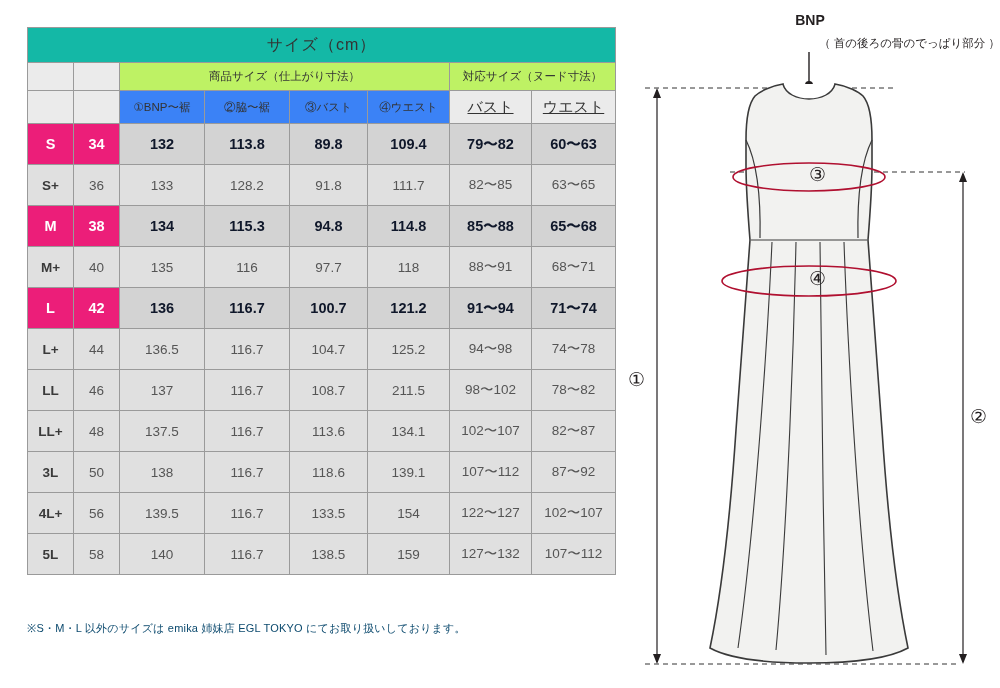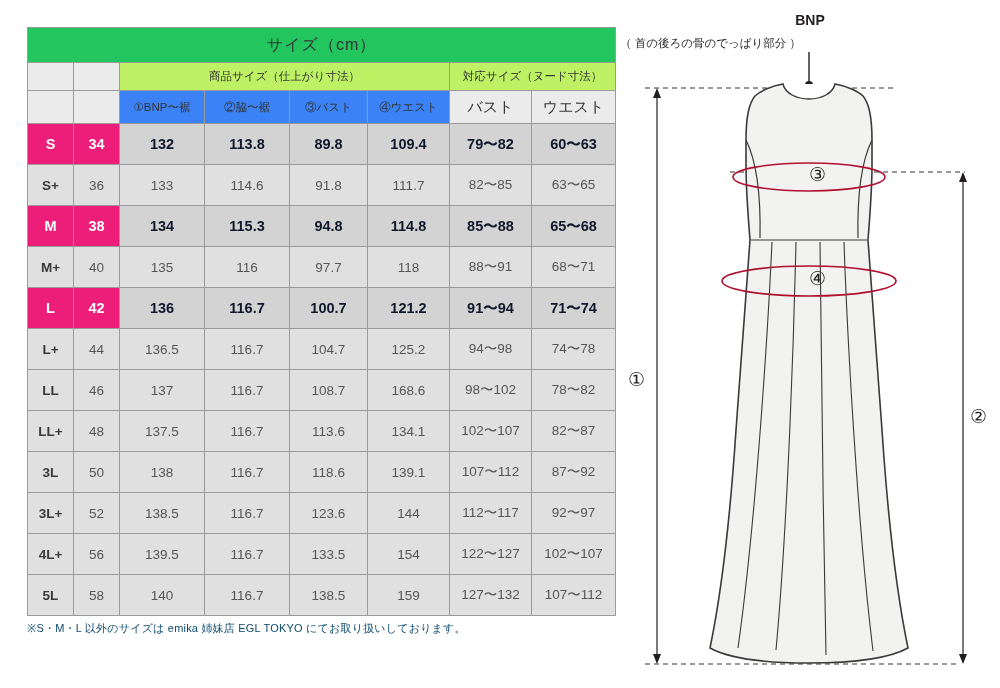--- a/index.html
+++ b/index.html
@@ -38,21 +38,21 @@
     border: 1px solid #9a9a9a;
     text-align: center;
     vertical-align: middle;
     font-weight: normal;
     color: #333;
   }
   .title-cell {
     height: 32px;
     font-size: 16px;
     font-weight: bold;
-    background: #22c55e;
+    background: #14b8a6;
     letter-spacing: 1px;
     color: #222;
   }
   .grp-cell {
     height: 25px;
     font-size: 11.5px;
     background: #bef264;
     font-weight: bold;
     color: #333;
   }
@@ -63,20 +63,21 @@
     height: 30px;
     font-size: 11.5px;
     background: #3b82f6;
     font-weight: bold;
   }
   .hdr-big {
     height: 30px;
     font-size: 15px;
     background: #ebebeb;
     font-weight: bold;
+    text-decoration: underline;
   }
   tr.row-plain td {
     height: 38px;
     font-size: 13.5px;
     background: #e0e0e0;
     color: #555;
   }
   tr.row-plain td.lbl {
     font-weight: bold;
     color: #3a3a3a;
@@ -123,21 +124,21 @@
     text-align: center;
     font-size: 14px;
     font-weight: bold;
     color: #231f20;
   }
   .bnp-sub {
     position: absolute;
     left: 0;
     top: 36px;
     width: 380px;
-    text-align: left;
+    text-align: right;
     font-size: 11.5px;
     color: #231f20;
   }
   .mk {
     position: absolute;
     font-size: 19px;
     color: #231f20;
   }
   .mk1 { left: 8px;  top: 368px; }
   .mk2 { left: 350px; top: 405px; }
@@ -189,21 +190,21 @@
             <td>113.8</td>
             <td>89.8</td>
             <td>109.4</td>
             <td>79〜82</td>
             <td>60〜63</td>
           </tr>
           <tr class="row-plain">
             <td class="lbl">S+</td>
             <td class="num">36</td>
             <td>133</td>
-            <td>114.6</td>
+            <td>128.2</td>
             <td>91.8</td>
             <td>111.7</td>
             <td>82〜85</td>
             <td>63〜65</td>
           </tr>
           <tr class="row-hl">
             <td class="lbl">M</td>
             <td class="num">38</td>
             <td>134</td>
             <td>115.3</td>
@@ -241,21 +242,21 @@
             <td>125.2</td>
             <td>94〜98</td>
             <td>74〜78</td>
           </tr>
           <tr class="row-plain">
             <td class="lbl">LL</td>
             <td class="num">46</td>
             <td>137</td>
             <td>116.7</td>
             <td>108.7</td>
-            <td>168.6</td>
+            <td>211.5</td>
             <td>98〜102</td>
             <td>78〜82</td>
           </tr>
           <tr class="row-plain">
             <td class="lbl">LL+</td>
             <td class="num">48</td>
             <td>137.5</td>
             <td>116.7</td>
             <td>113.6</td>
             <td>134.1</td>
@@ -264,30 +265,20 @@
           </tr>
           <tr class="row-plain">
             <td class="lbl">3L</td>
             <td class="num">50</td>
             <td>138</td>
             <td>116.7</td>
             <td>118.6</td>
             <td>139.1</td>
             <td>107〜112</td>
             <td>87〜92</td>
-          </tr>
-          <tr class="row-plain">
-            <td class="lbl">3L+</td>
-            <td class="num">52</td>
-            <td>138.5</td>
-            <td>116.7</td>
-            <td>123.6</td>
-            <td>144</td>
-            <td>112〜117</td>
-            <td>92〜97</td>
           </tr>
           <tr class="row-plain">
             <td class="lbl">4L+</td>
             <td class="num">56</td>
             <td>139.5</td>
             <td>116.7</td>
             <td>133.5</td>
             <td>154</td>
             <td>122〜127</td>
             <td>102〜107</td>

